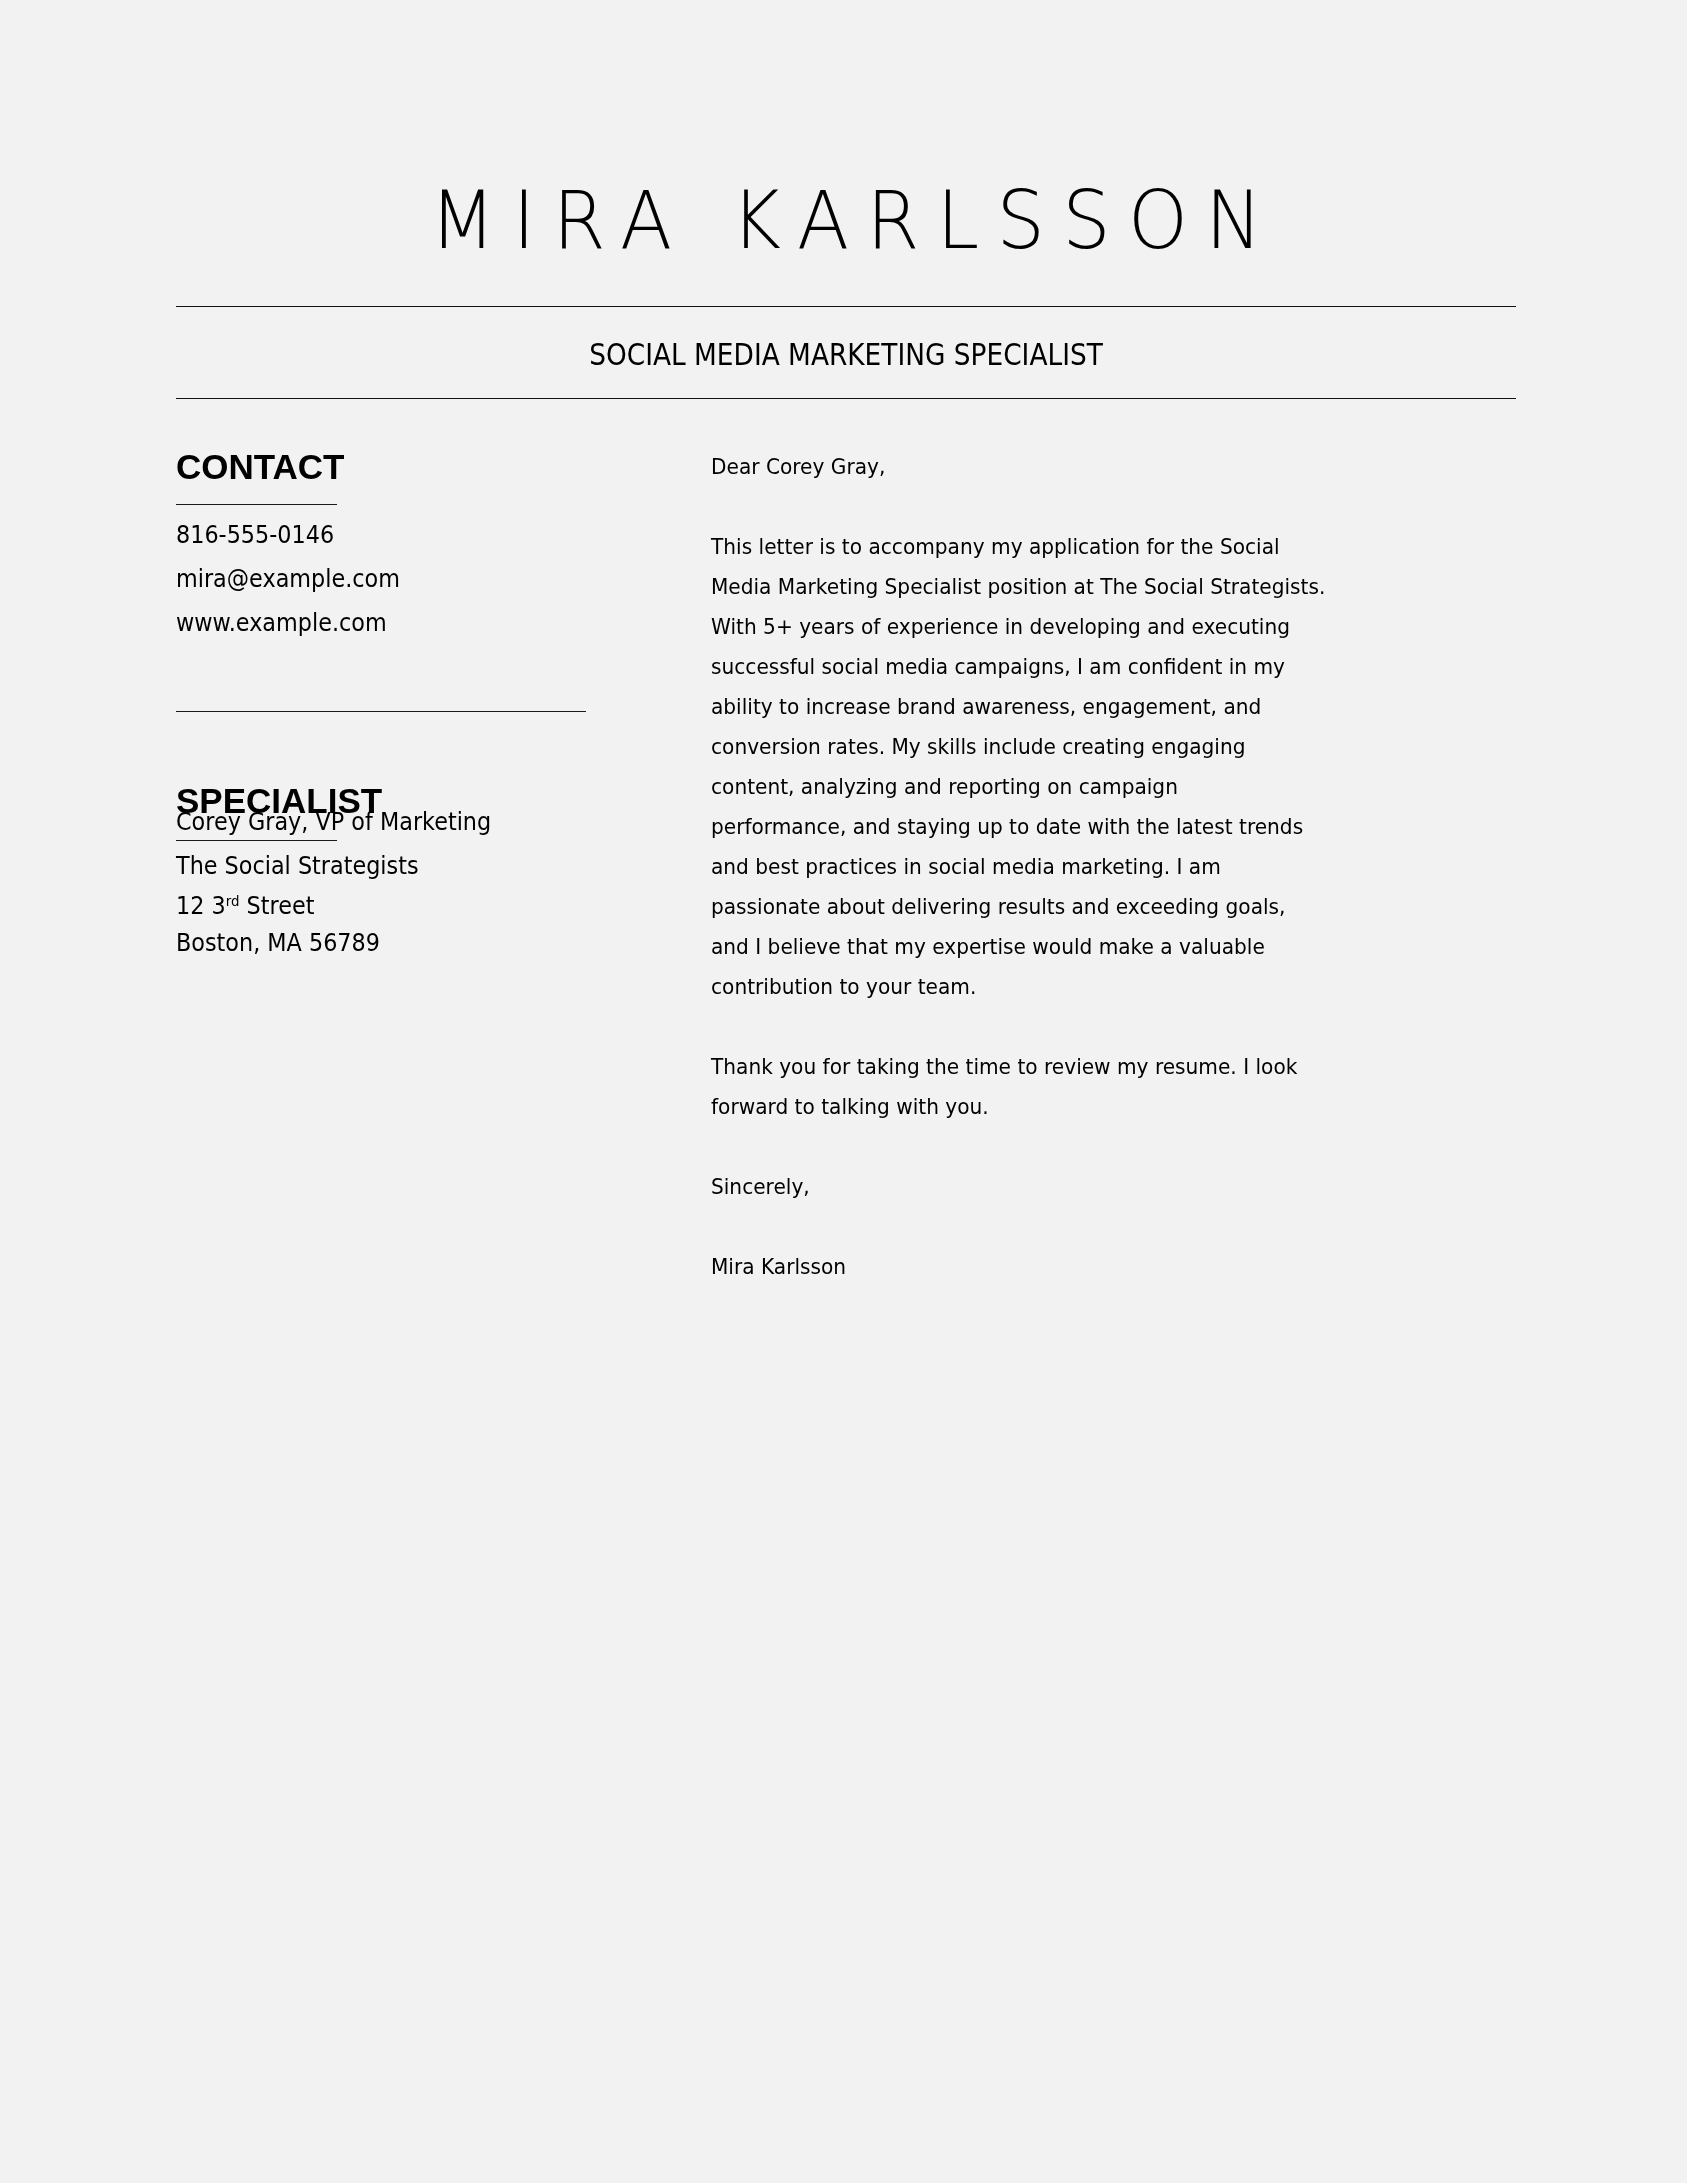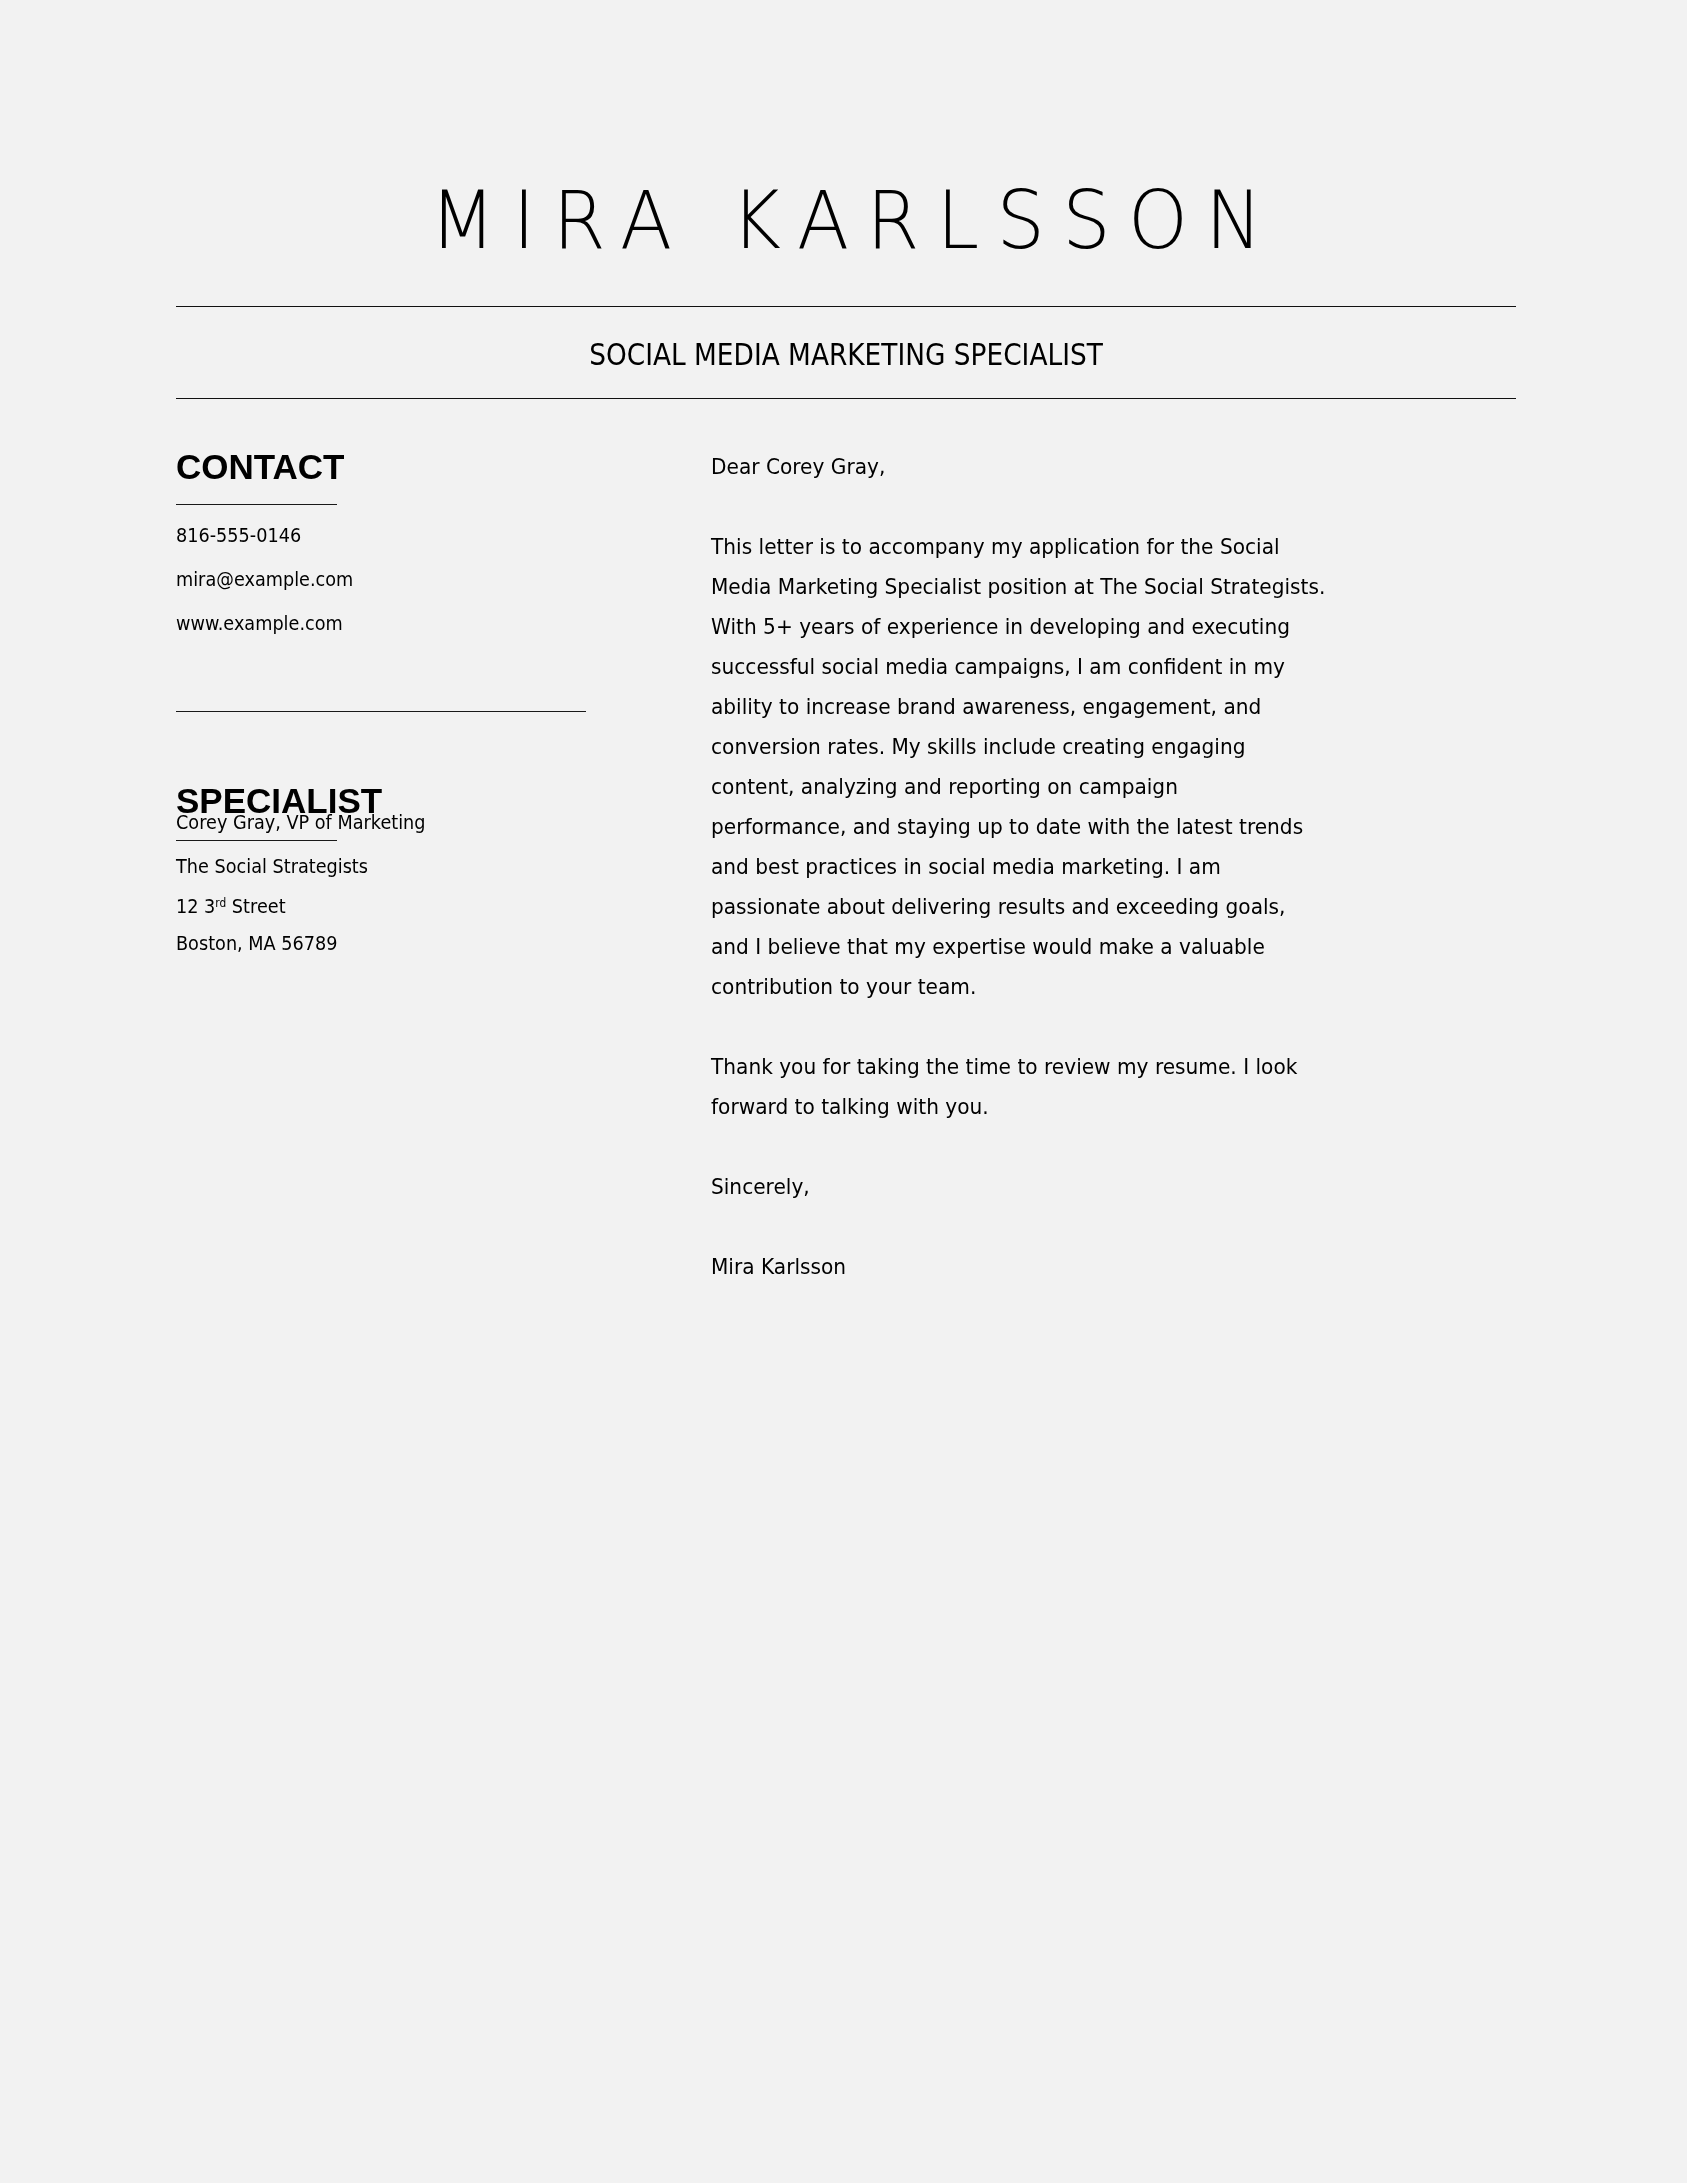--- a/index.html
+++ b/index.html
@@ -89,21 +89,21 @@
       position: absolute;
       left: 176px;
       width: 410px;
       height: 1.3px;
       background: #1a1a1a;
       top: 711px;
     }
     .left-lines {
       position: absolute;
       left: 176px;
-      font-size: 19px;
+      font-size: 24px;
       color: #000;
       white-space: nowrap;
     }
     .left-lines .ln {
       display: block;
       transform: scaleX(0.93);
       transform-origin: left center;
     }
     .contact-lines { top: 513px; line-height: 44px; }
     .recipient-lines { top: 800px; }

